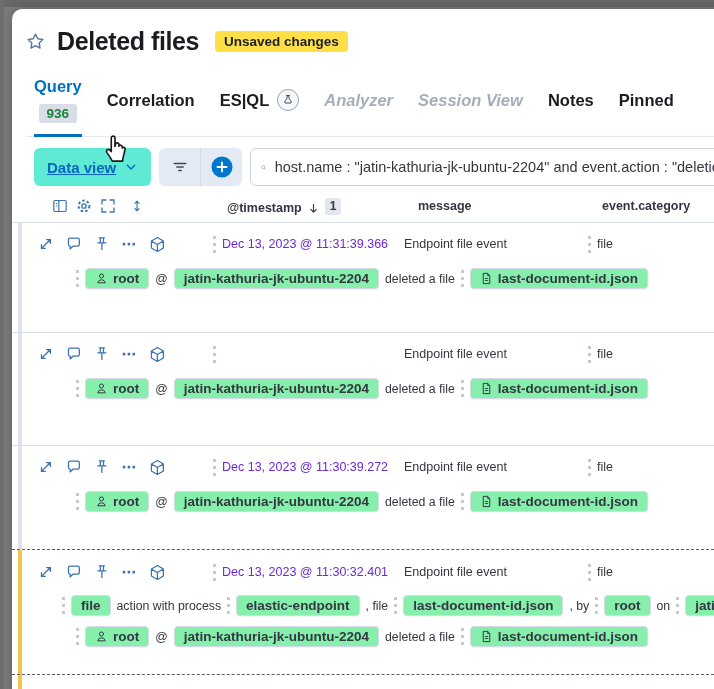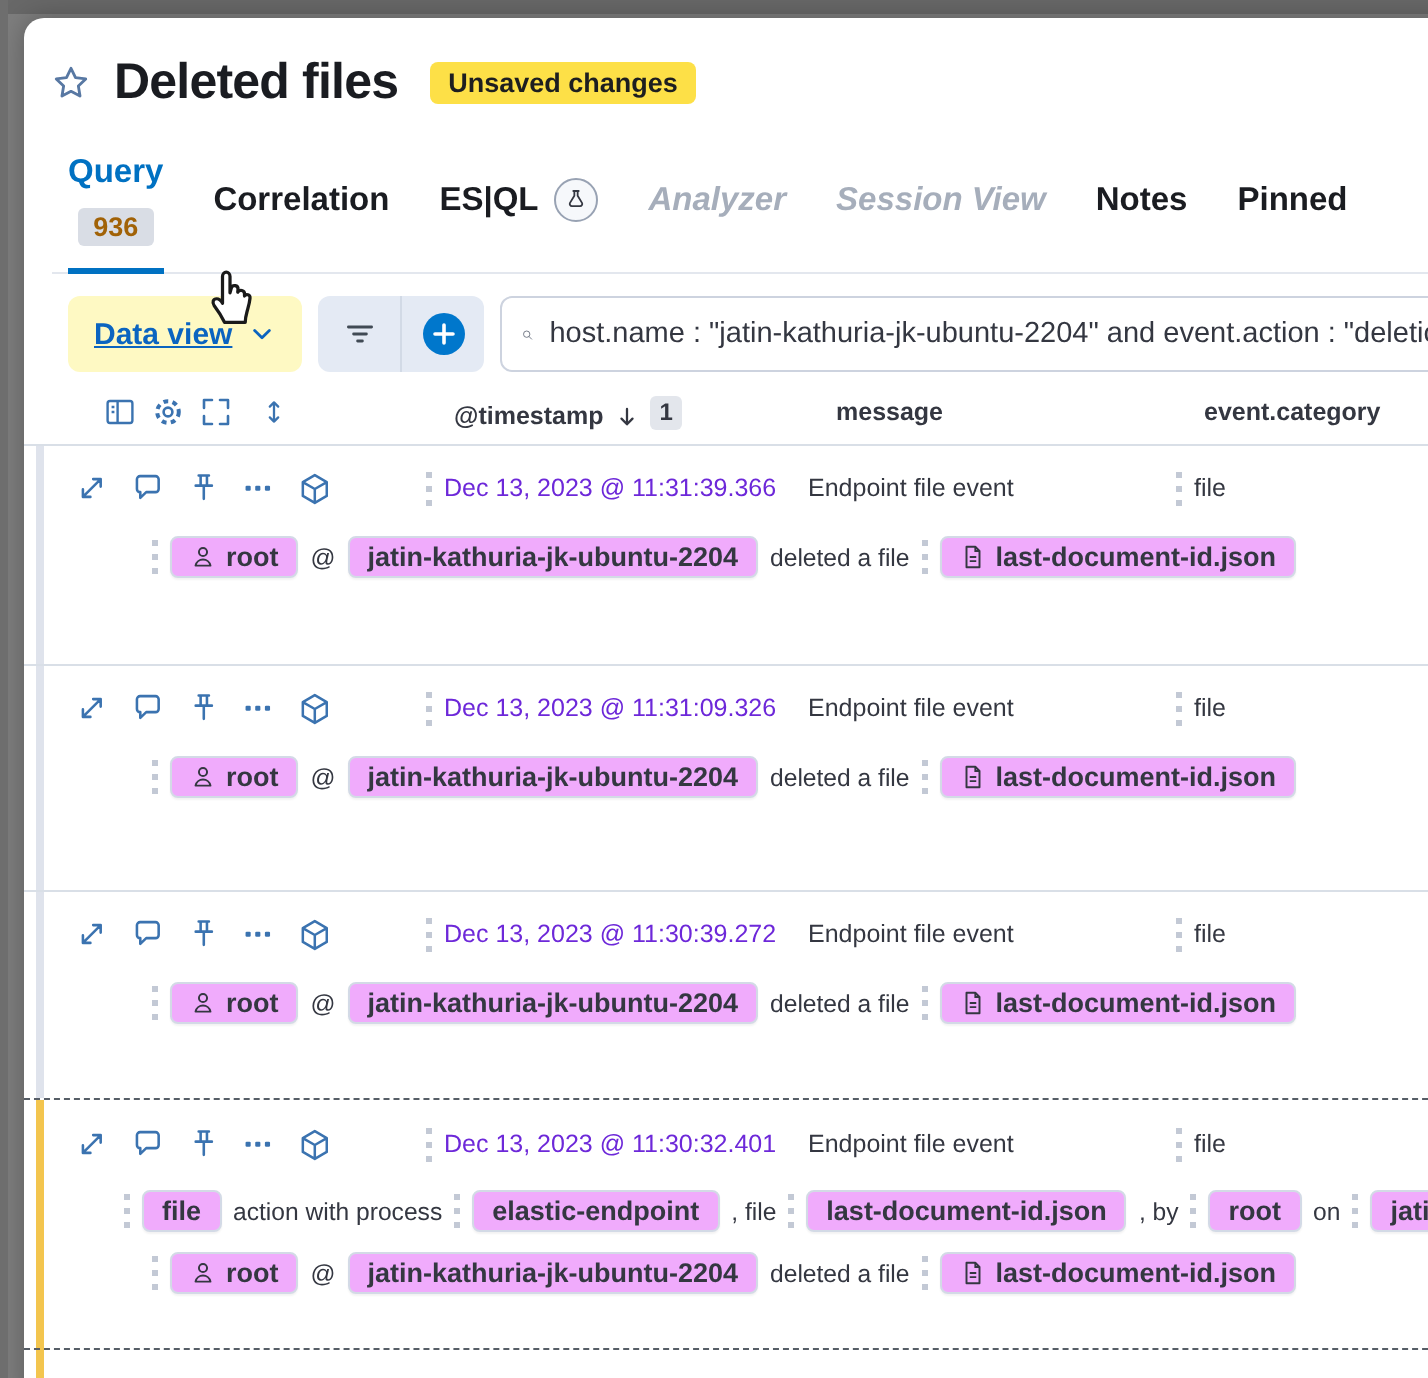--- a/index.html
+++ b/index.html
@@ -23,27 +23,27 @@
   .title{font-size:25px;font-weight:700;color:#1a1c21;letter-spacing:-.4px;}
   .unsaved{background:#fde047;color:#1d1e20;font-size:13.5px;font-weight:700;
     padding:3px 9px;border-radius:4px;margin-left:4px;}
   
   .tabs{display:flex;align-items:center;gap:25px;margin-top:13px;border-bottom:1px solid #e3e7ee;
     padding-left:8px;white-space:nowrap;}
   .tab{display:flex;align-items:center;gap:8px;font-size:16.5px;font-weight:700;color:#1a1c21;
     padding:6px 0 11px 0;border-bottom:3px solid transparent;margin-bottom:-1px;cursor:pointer;}
   .tab.active{color:#0071c2;border-bottom-color:#0071c2;flex-direction:column;}
   .tab.disabled{color:#a6aebb;font-style:italic;}
-  .tab .count{background:#d9dde5;color:#a16207;font-size:13.5px;font-weight:600;
+  .tab .count{background:#d9dde5;color:#15803d;font-size:13.5px;font-weight:600;
     padding:2px 8px;border-radius:3px;}
   .beaker-wrap{width:20px;height:20px;border:1px solid #98a2b3;border-radius:50%;
     display:inline-flex;align-items:center;justify-content:center;background:#f6f8fb;color:#343741;}
   
   .toolbar{display:flex;align-items:center;gap:8px;margin-top:11px;height:38px;margin-left:8px;}
-  .dv-btn{background:#fef9c3;border-radius:6px;height:38px;display:flex;align-items:center;
+  .dv-btn{background:#5eead4;border-radius:6px;height:38px;display:flex;align-items:center;
     gap:8px;padding:0 13px;color:#0b64c0;font-size:15px;font-weight:600;cursor:pointer;}
   .dv-btn .lbl{text-decoration:underline;}
   .filter-group{background:#e4eaf4;border-radius:6px;height:38px;display:flex;align-items:center;}
   .filter-cell{width:41px;height:38px;display:flex;align-items:center;justify-content:center;color:#404a54;}
   .filter-cell + .filter-cell{border-left:1px solid #d2dae6;}
   .searchbox{flex:1;height:36px;border:1px solid #cdd3df;border-radius:6px;background:#fff;
     display:flex;align-items:center;gap:8px;padding:0 10px;overflow:hidden;color:#69707d;}
   .searchbox .q{font-size:14.5px;color:#343741;white-space:nowrap;}
   
   .ghead{display:flex;align-items:center;height:24px;margin-top:8px;
@@ -69,21 +69,21 @@
   .cell-ts{margin-left:47px;width:178px;display:flex;align-items:center;gap:6px;
     font-size:12.5px;color:#6d28d9;white-space:nowrap;}
   .cell-msg{margin-left:13px;width:160px;font-size:12.5px;color:#343741;white-space:nowrap;}
   .cell-cat{margin-left:24px;display:flex;align-items:center;gap:6px;font-size:12.5px;color:#343741;}
   .handle{width:0;border-left:3px dotted #c3c9d5;height:17px;flex:none;}
   .summary{display:flex;align-items:center;gap:6px;margin-left:64px;margin-top:13px;
     font-size:12.3px;color:#343741;white-space:nowrap;}
   .procline{display:flex;align-items:center;gap:6px;margin-left:50px;margin-top:12px;
     font-size:12.3px;color:#343741;white-space:nowrap;}
   .badge{display:inline-flex;align-items:center;gap:5px;border:1px solid #d3dae6;border-radius:4px;
-    background:#f0abfc;padding:2px 9px;font-weight:700;font-size:13.5px;color:#343741;
+    background:#86efac;padding:2px 9px;font-weight:700;font-size:13.5px;color:#343741;
     box-shadow:0 1px 1px rgba(0,0,0,.05);cursor:pointer;}
   .badge svg{color:#343741;}
   .r4 .line1{margin-top:11px;}
   .r4 .summary{margin-top:10px;}
   .cursor{position:absolute;left:103px;top:133px;z-index:20;pointer-events:none;}
   .hidden-defs{position:absolute;width:0;height:0;overflow:hidden;}
 </style>
 </head>
 <body>
 
@@ -319,21 +319,20 @@
             </svg>
           <svg width="16" height="16">
               <use href="#i-more"></use>
             </svg>
           <svg width="17" height="17">
               <use href="#i-cube"></use>
             </svg>
         </div>
         <div class="cell-ts">
             <span class="handle"></span>
-            <span>Dec 13, 2023 @ 11:31:09.326</span>
           </div>
         <div class="cell-msg"><span>Endpoint file event</span></div>
         <div class="cell-cat">
             <span class="handle"></span>
             <span>file</span>
           </div>
       </div>
       <div class="summary">
         <span class="handle"></span>
         <span class="badge">

